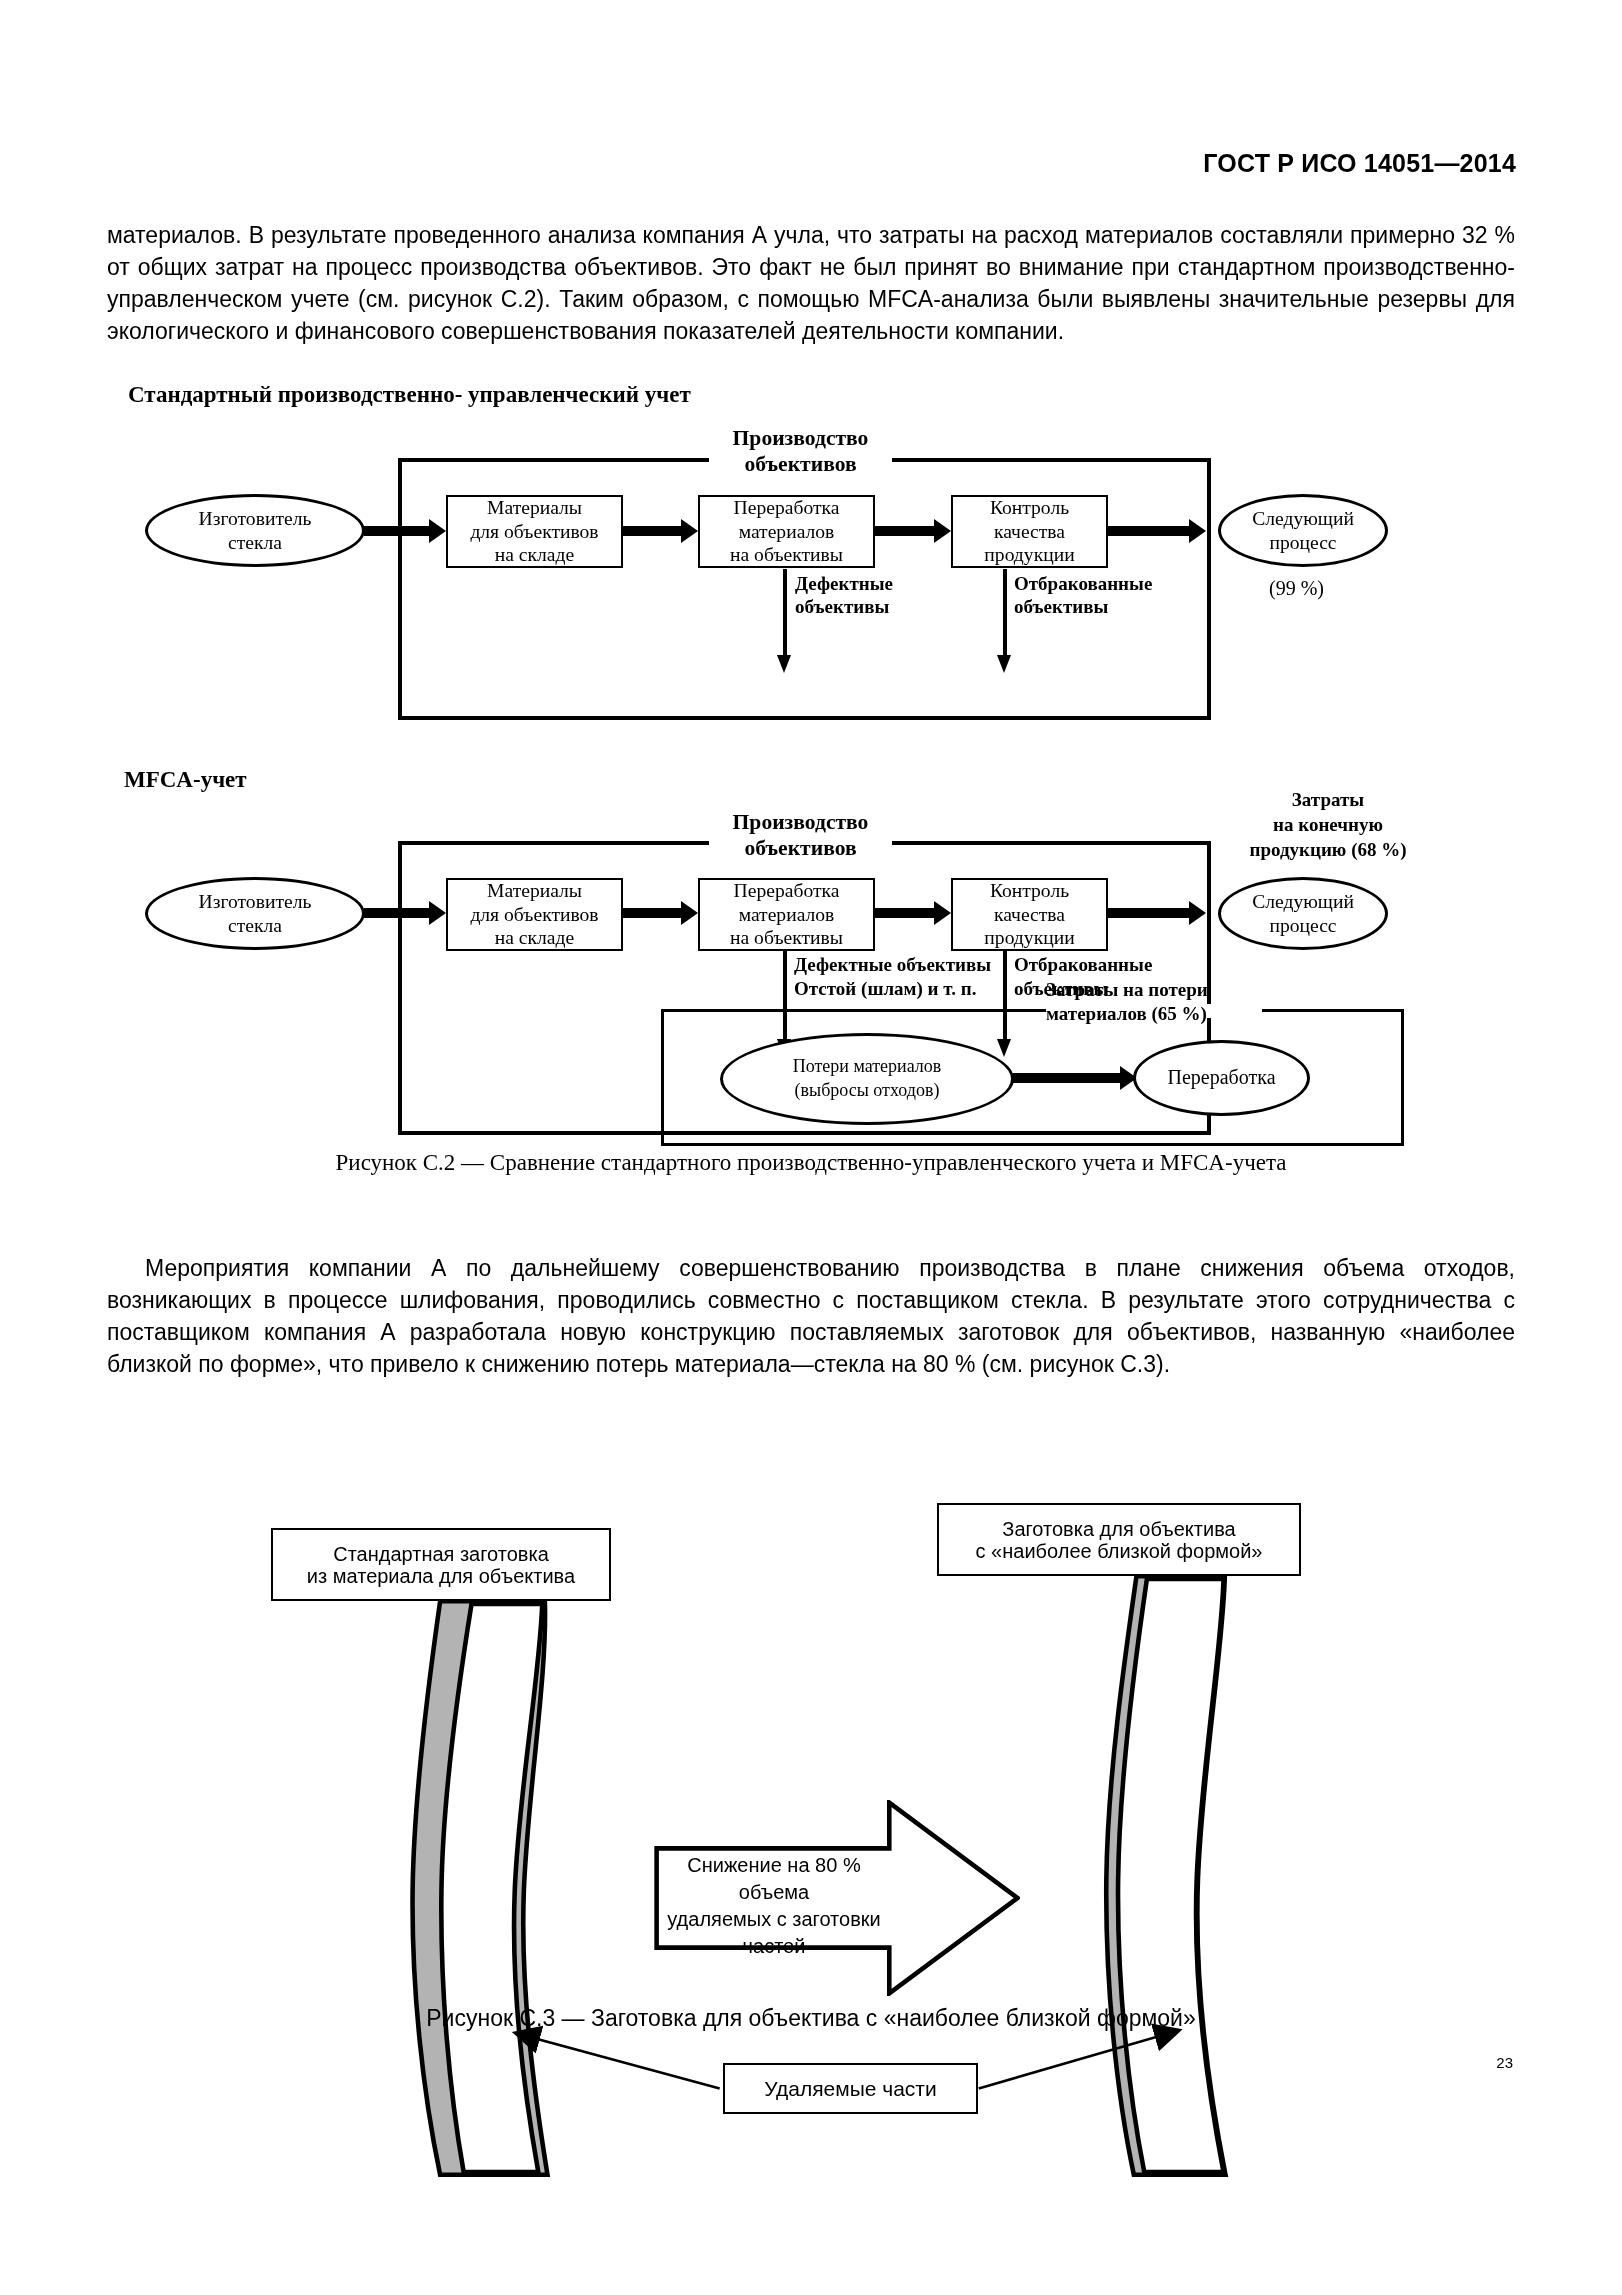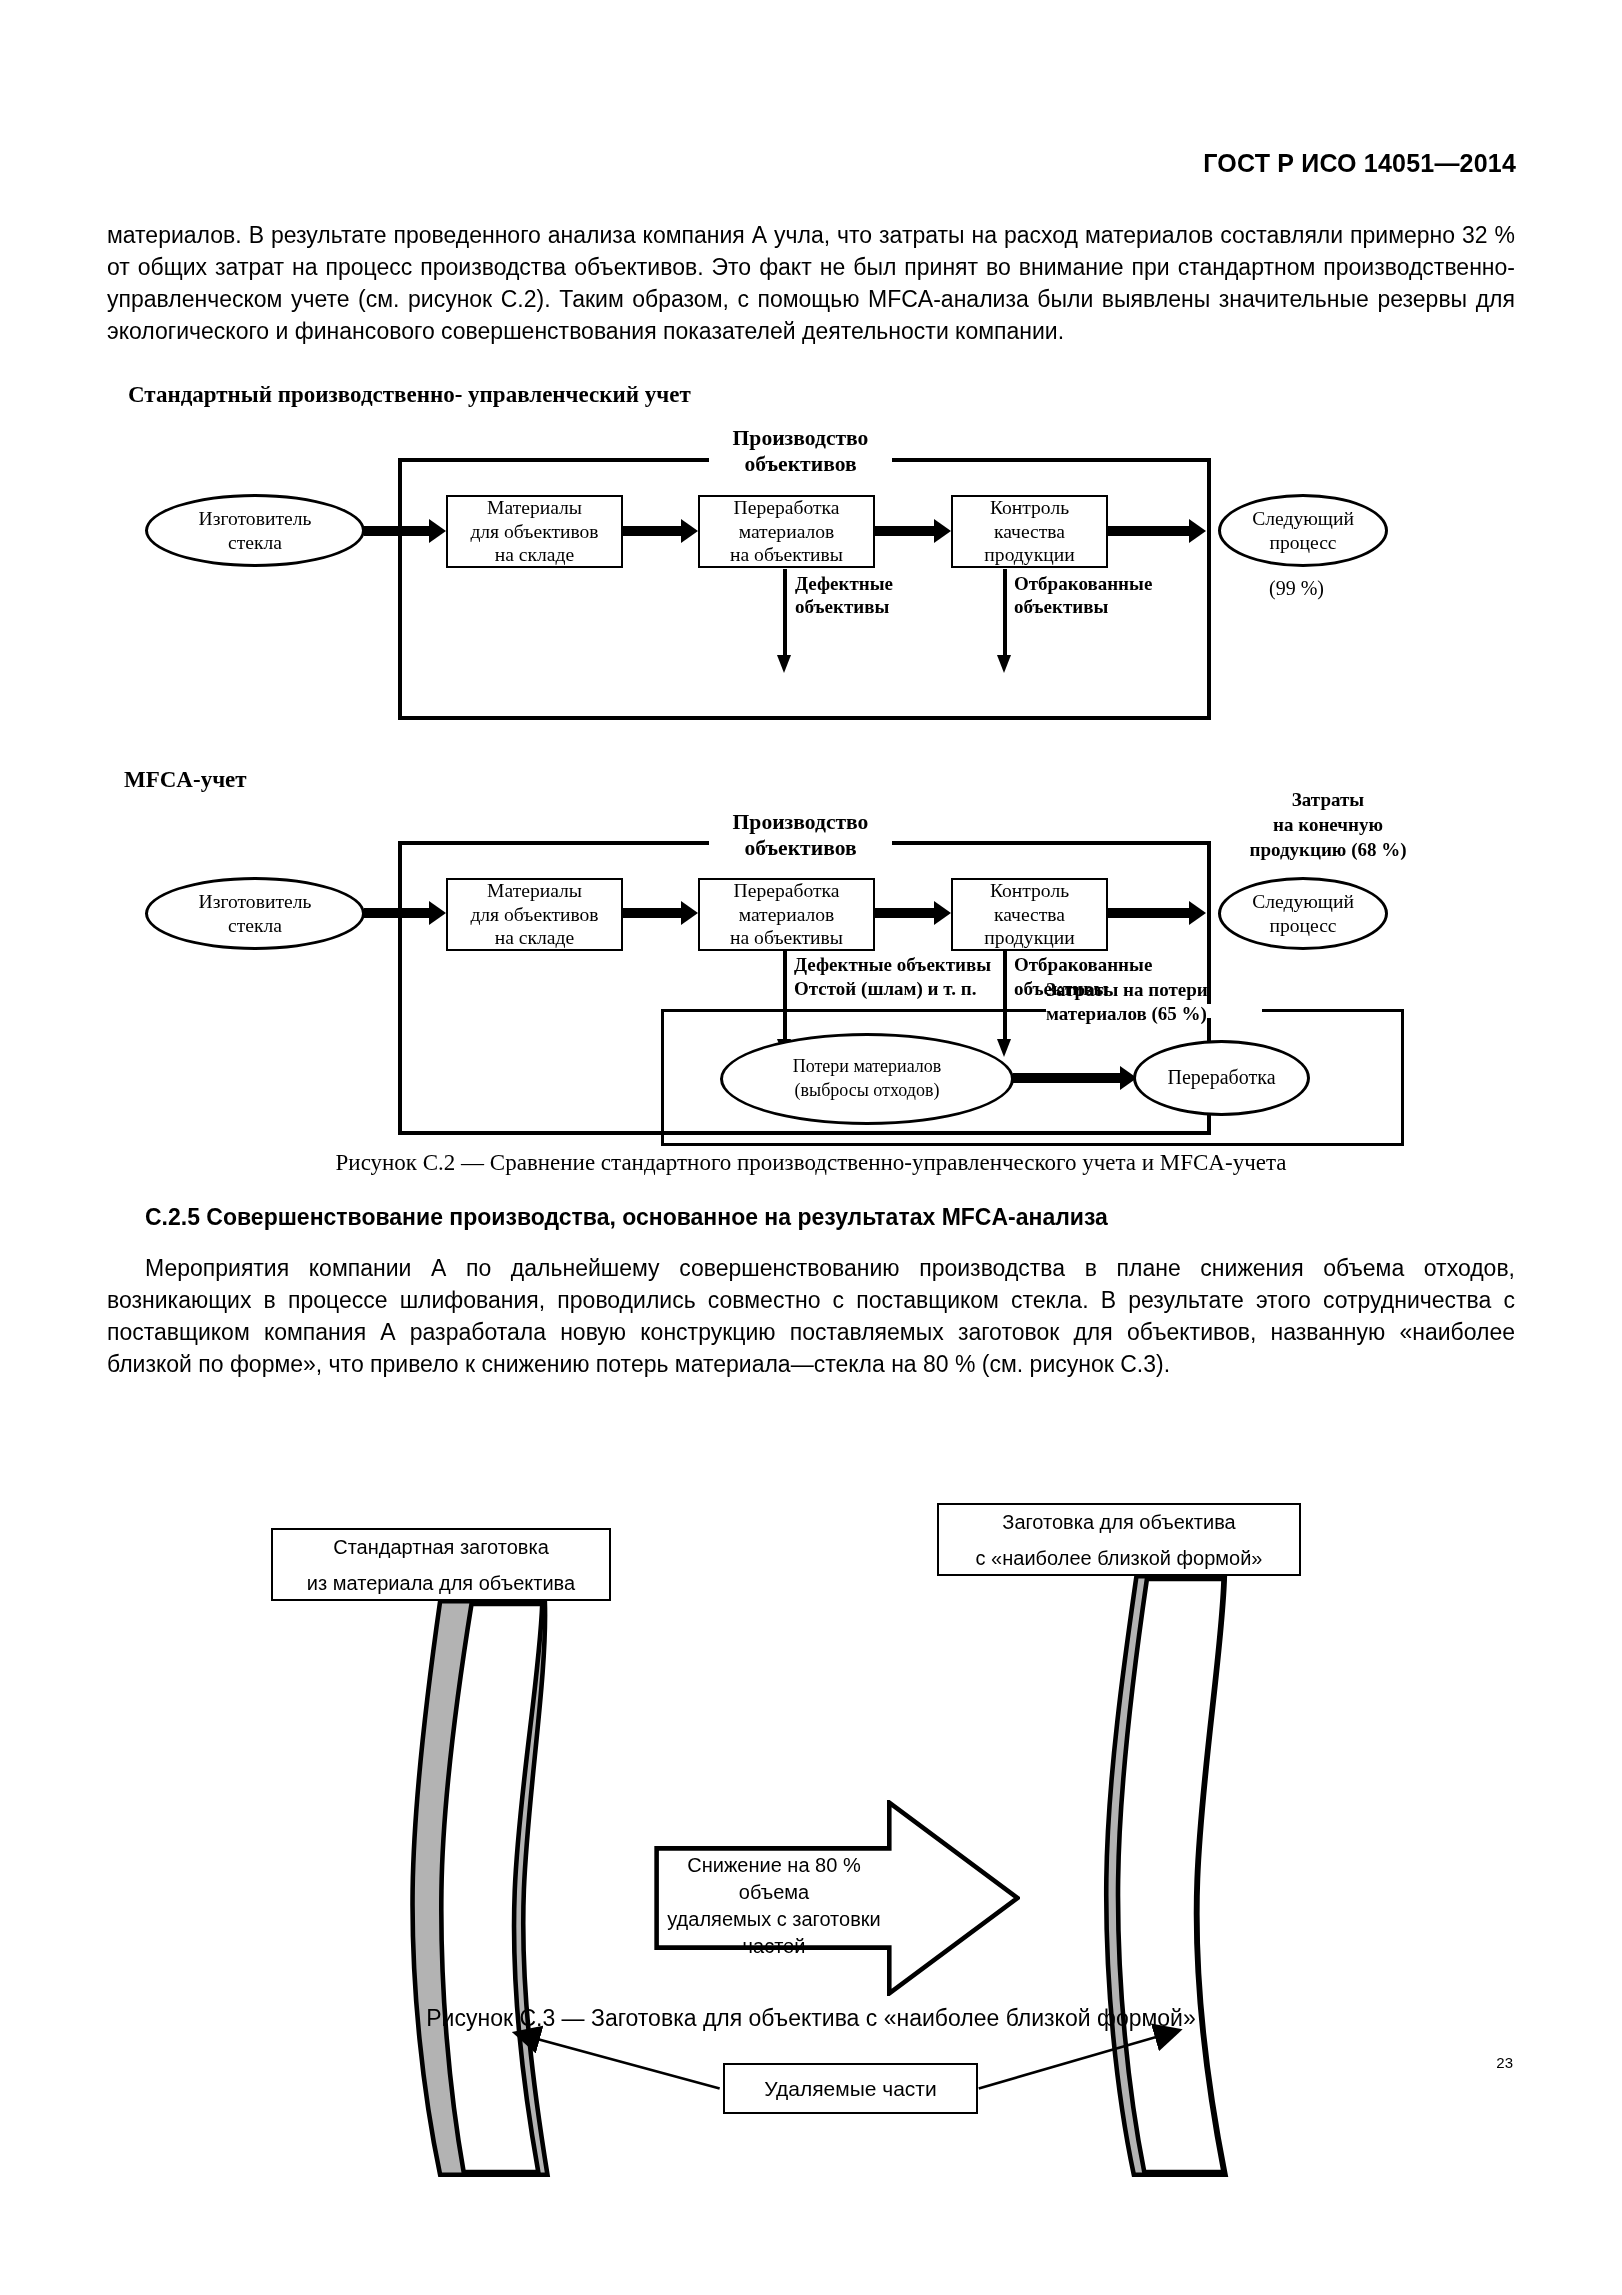--- a/index.html
+++ b/index.html
@@ -94,21 +94,21 @@
   .varrow .head{
     position:absolute;left:50%;width:0;height:0;
     border-left:7.9px solid transparent;border-right:7.9px solid transparent;
     border-top:18.3px solid #000;margin-left:-7.9px;
   }
 
   
   .cap-box{
     position:absolute;border:2.6px solid #000;background:#fff;
     display:flex;align-items:center;justify-content:center;text-align:center;
-    font-size:20px;line-height:36px;white-space:pre-line;box-sizing:border-box;
+    font-size:20px;line-height:22px;white-space:pre-line;box-sizing:border-box;
   }
   .big-arrow-text{
     position:absolute;font-size:20px;line-height:27px;text-align:center;
     white-space:pre-line;
   }
 </style>
 </head>
 <body>
 
 <div class="page">
@@ -258,21 +258,20 @@
     <div class="harrow" style="left:1013px;top:1078px;width:124px;">
       <div class="shaft" style="width:107px;"></div>
         <div class="head" style="left:107px;"></div>
     </div>
 
     <div class="node-ellipse" style="left:1133px;top:1040px;width:177px;height:76px;font-size:20px;">Переработка</div>
 
     <div class="fig-caption" id="cap-c2">Рисунок С.2 — Сравнение стандартного производственно-управленческого учета и MFCA-учета</div>
   </div>
 
-  <div class="section-head">С.2.5  Совершенствование производства, основанное на результатах MFCA-анализа</div>
 
   <div class="body-text" id="para-2">
     <p class="ind">Мероприятия компании А по дальнейшему совершенствованию производства в плане снижения объема отходов, возникающих в процессе шлифования, проводились совместно с поставщиком стекла. В результате этого сотрудничества с поставщиком компания А разработала новую конструкцию поставляемых заготовок для объективов, названную «наиболее близкой по форме», что привело к снижению потерь материала—стекла на 80 % (см. рисунок С.3).</p>
   </div>
 
   <div class="diag" style="left:0;top:1400px;width:1623px;height:654px;">
 
     <div class="cap-box" style="left:271px;top:128px;width:340px;height:73px;">Стандартная заготовка
 из материала для объектива</div>
 

